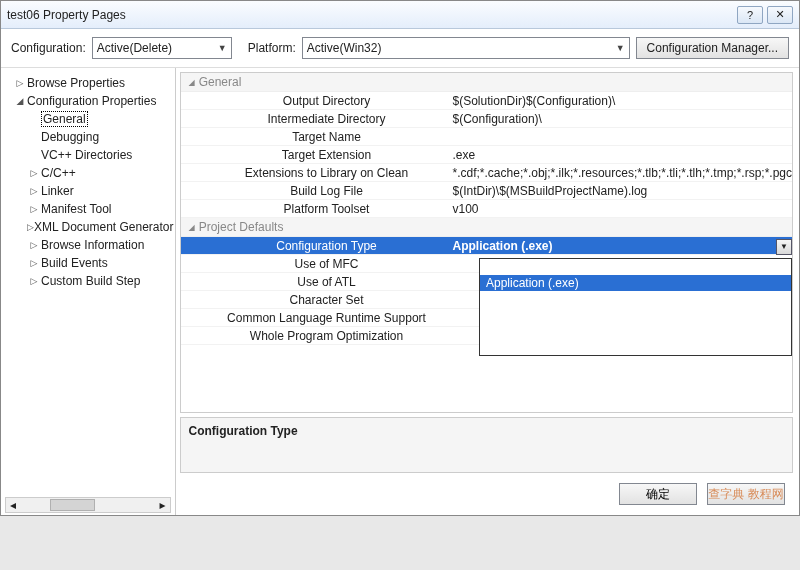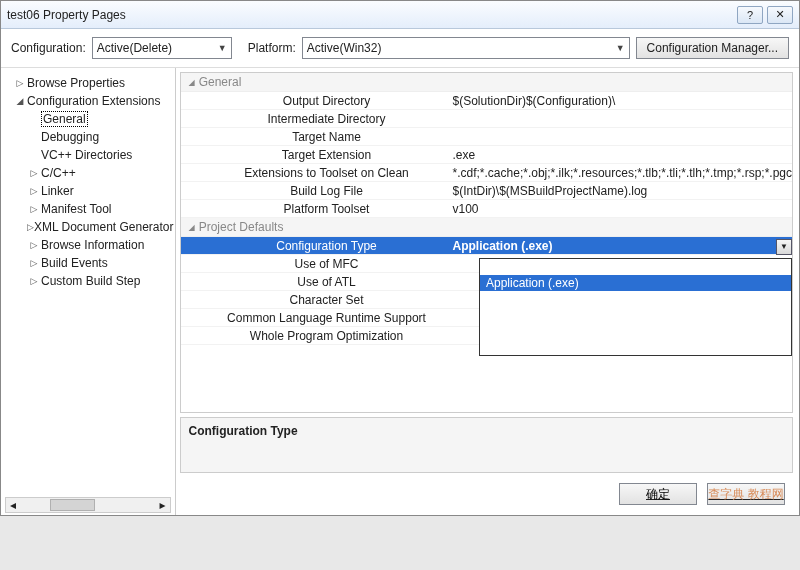--- a/index.html
+++ b/index.html
@@ -34,21 +34,21 @@
   .gcellR { flex: 1; padding-left: 2px; white-space: nowrap; overflow: hidden; text-overflow: ellipsis; }
   .grow.selected { background: #2a6fd3; color: #fff; }
   .grow.selected .gcellR { font-weight: 700; }
   .valuecell { position: relative; flex: 1; display: flex; }
   .dd-btn { position: absolute; right: 0; width: 16px; height: 16px; border: 1px solid #556; background: linear-gradient(#f6f6f6,#d9d9d9); display: flex; align-items: center; justify-content: center; font-size: 8px; color: #222; }
   .dropdown { position: absolute; top: 19px; right: 0; width: 313px; border: 1px solid #333; background: #fff; z-index: 10; }
   .ditem { padding: 1px 6px; font-size: 12px; }
   .ditem.sel { background: #2a6fd3; color: #fff; }
   .descbox { margin: 4px 6px 0 4px; border: 1px solid #ccc; background: #f5f5f5; height: 56px; padding: 6px 8px; }
   .descbox .dt { font-weight: 700; margin-bottom: 2px; }
-  .btnbar { display: flex; justify-content: flex-end; gap: 10px; padding: 10px 14px; text-decoration: underline; }
+  .btnbar { display: flex; justify-content: flex-end; gap: 10px; padding: 10px 14px; }
   .btnbar button { width: 78px; height: 22px; border: 1px solid #828790; background: linear-gradient(#f7f7f7,#e2e2e2); font-size: 12px; font-family: inherit; }
   .watermark { position: absolute; right: 10px; top: 198px; color: #d33; font-size: 15px; font-weight: 700; letter-spacing: 2px; }
   .watermark small { display: block; font-size: 9px; letter-spacing: 1px; color: #d55; }
   .watermark2 { color: #d88b58; font-size: 12px; }
 </style>
 </head>
 <body>
 
 <div class="window">
 
@@ -75,21 +75,21 @@
   </div>
 
   <div class="main">
     <div class="tree">
       <div class="tree-item d1">
           <span class="arw">▷</span>
           <span class="lbl">Browse Properties</span>
         </div>
       <div class="tree-item d1">
           <span class="arw">◢</span>
-          <span class="lbl">Configuration Extensions</span>
+          <span class="lbl">Configuration Properties</span>
         </div>
       <div class="tree-item d3 selborder">
           <span class="lbl">General</span>
         </div>
       <div class="tree-item d3">
           <span class="lbl">Debugging</span>
         </div>
       <div class="tree-item d3">
           <span class="lbl">VC++ Directories</span>
         </div>
@@ -133,30 +133,31 @@
         <div class="ghead">
             <span class="tri">◢</span>
             <span>General</span>
           </div>
         <div class="grow">
             <div class="gcellL">Output Directory</div>
             <div class="gcellR">$(SolutionDir)$(Configuration)\</div>
           </div>
         <div class="grow">
             <div class="gcellL">Intermediate Directory</div>
+            <div class="gcellR">$(Configuration)\</div>
           </div>
         <div class="grow">
             <div class="gcellL">Target Name</div>
           </div>
         <div class="grow">
             <div class="gcellL">Target Extension</div>
             <div class="gcellR">.exe</div>
           </div>
         <div class="grow">
-            <div class="gcellL">Extensions to Toolset on Clean</div>
+            <div class="gcellL">Extensions to Library on Clean</div>
             <div class="gcellR">*.cdf;*.cache;*.obj;*.ilk;*.resources;*.tlb;*.tli;*.tlh;*.tmp;*.rsp;*.pgc</div>
           </div>
         <div class="grow">
             <div class="gcellL">Build Log File</div>
             <div class="gcellR">$(IntDir)\$(MSBuildProjectName).log</div>
           </div>
         <div class="grow">
             <div class="gcellL">Platform Toolset</div>
             <div class="gcellR">v100</div>
           </div>

